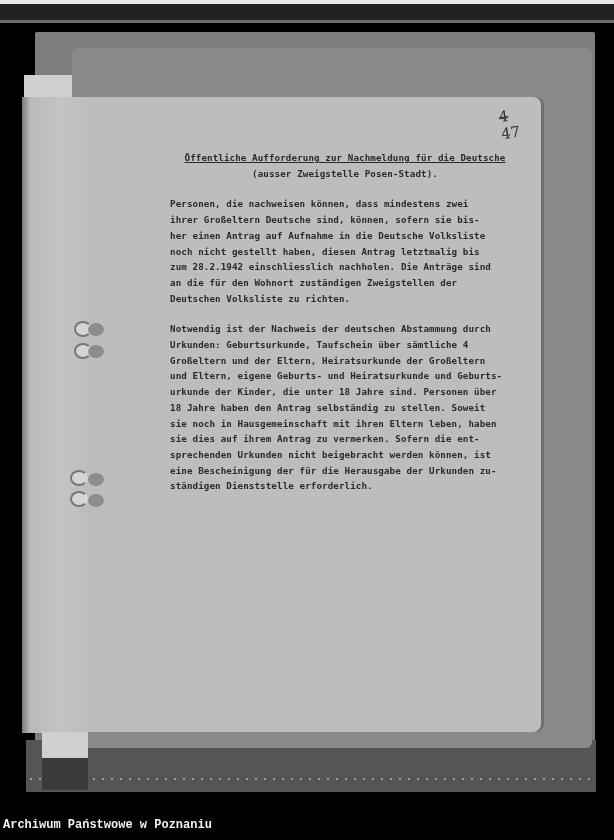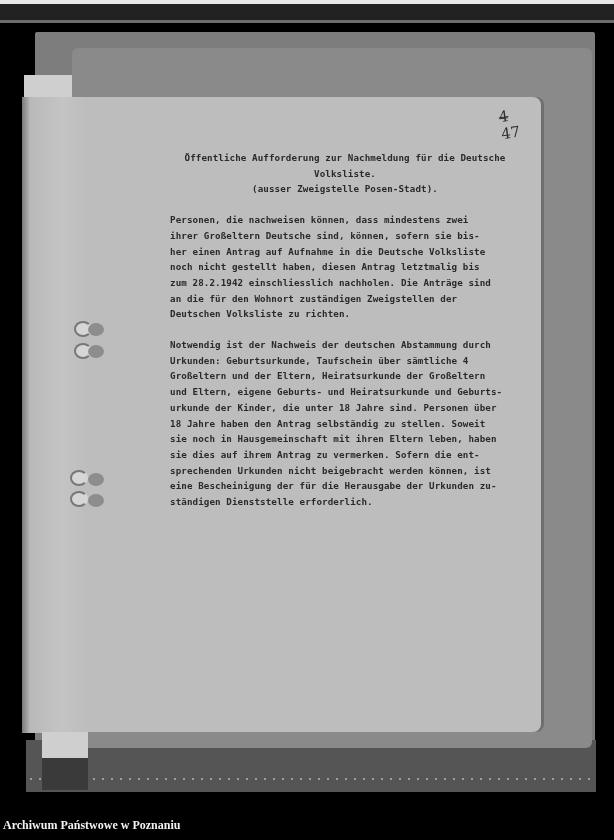--- a/index.html
+++ b/index.html
@@ -38,31 +38,31 @@
     position:absolute; left:86px; top:97px; width:455px; height:635px;
     background:#bdbdbd; border-radius:0 8px 8px 0;
     box-shadow: 3px 0 0 #6f6f6f;
   }
   .hole { position:absolute; width:16px; height:13px; border-radius:50%; background:#8d8d8d; }
   .hole-ring { position:absolute; width:14px; height:12px; border-radius:50%; border:2px solid #777; border-right-color:transparent; background:#d6d6d6; }
   .doc-text {
     position:absolute; left:170px; top:150px; width:350px;
     color:#2a2a2a; font-size:9.2px; line-height:15.7px; font-weight:bold; letter-spacing:0.1px;
   }
-  .title { text-align:center; }
+  .title { text-align:center; text-decoration:underline; }
   .subtitle { text-align:center; margin-bottom:12px; }
   .para { margin:15px 0 8px 0; white-space:pre-line; }
   .annot {
     position:absolute; left:500px; top:108px; color:#2d2d2d;
     font-family:"DejaVu Serif", serif; font-size:15px; line-height:17px; transform:rotate(-8deg);
   }
   .annot .struck { text-decoration:line-through; }
   .footer {
     position:absolute; left:3px; top:818px; color:#f2f2f2;
-    font-family:Liberation Serif, serif; font-size:12px; font-weight:bold;
+    font-family:Liberation Mono, monospace; font-size:12px; font-weight:bold;
   }
 </style>
 </head>
 <body>
 
 <div class="topline"></div>
 <div class="topstrip"></div>
 <div class="topstrip2"></div>
 
 <div class="backboard"></div>
@@ -85,21 +85,20 @@
 <div class="hole-ring" style="left:70px;top:491px;"></div>
 <div class="hole" style="left:88px;top:494px;"></div>
 
 <div class="annot">
   <div class="struck">4</div>
   <div>47</div>
 </div>
 
 <div class="doc-text">
   <div class="title">Öffentliche Aufforderung zur Nachmeldung für die Deutsche</div>
-  <div class="title">Volksliste.</div>
   <div class="subtitle">(ausser Zweigstelle Posen-Stadt).</div>
   <p class="para">Personen, die nachweisen können, dass mindestens zwei
 ihrer Großeltern Deutsche sind, können, sofern sie bis-
 her einen Antrag auf Aufnahme in die Deutsche Volksliste
 noch nicht gestellt haben, diesen Antrag letztmalig bis
 zum 28.2.1942 einschliesslich nachholen. Die Anträge sind
 an die für den Wohnort zuständigen Zweigstellen der
 Deutschen Volksliste zu richten.</p>
   <p class="para">Notwendig ist der Nachweis der deutschen Abstammung durch
 Urkunden: Geburtsurkunde, Taufschein über sämtliche 4

